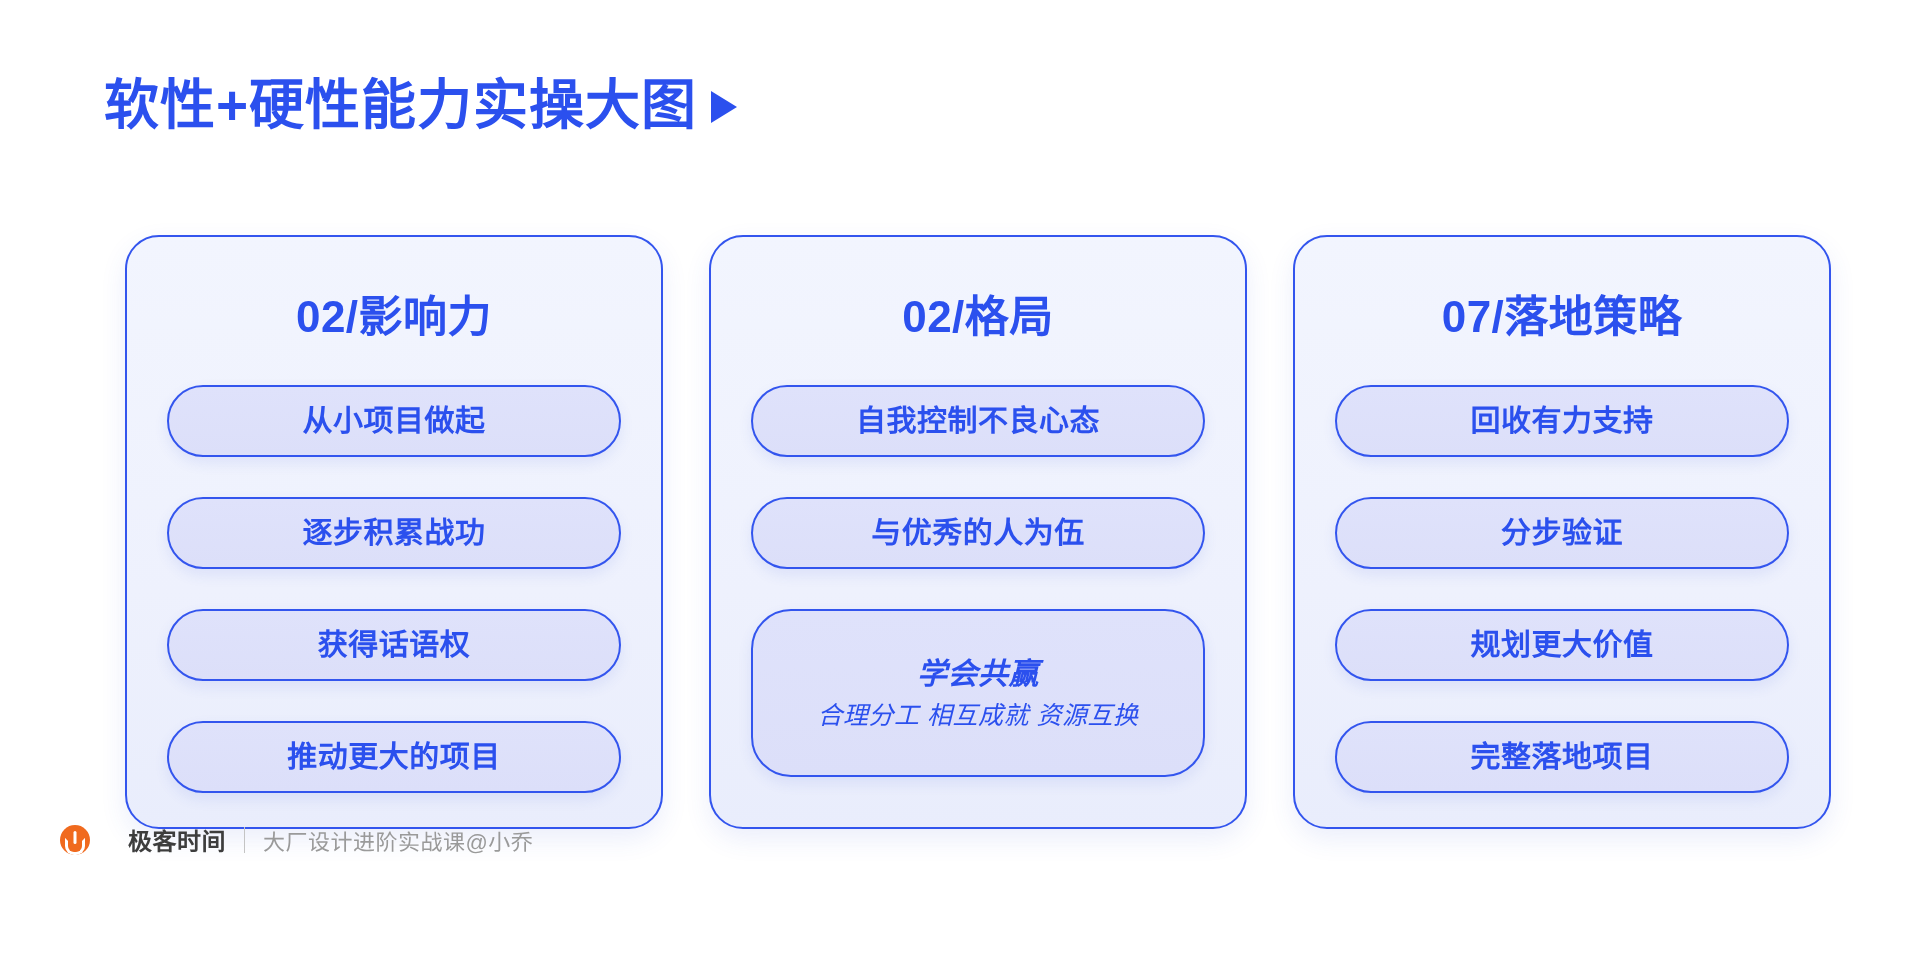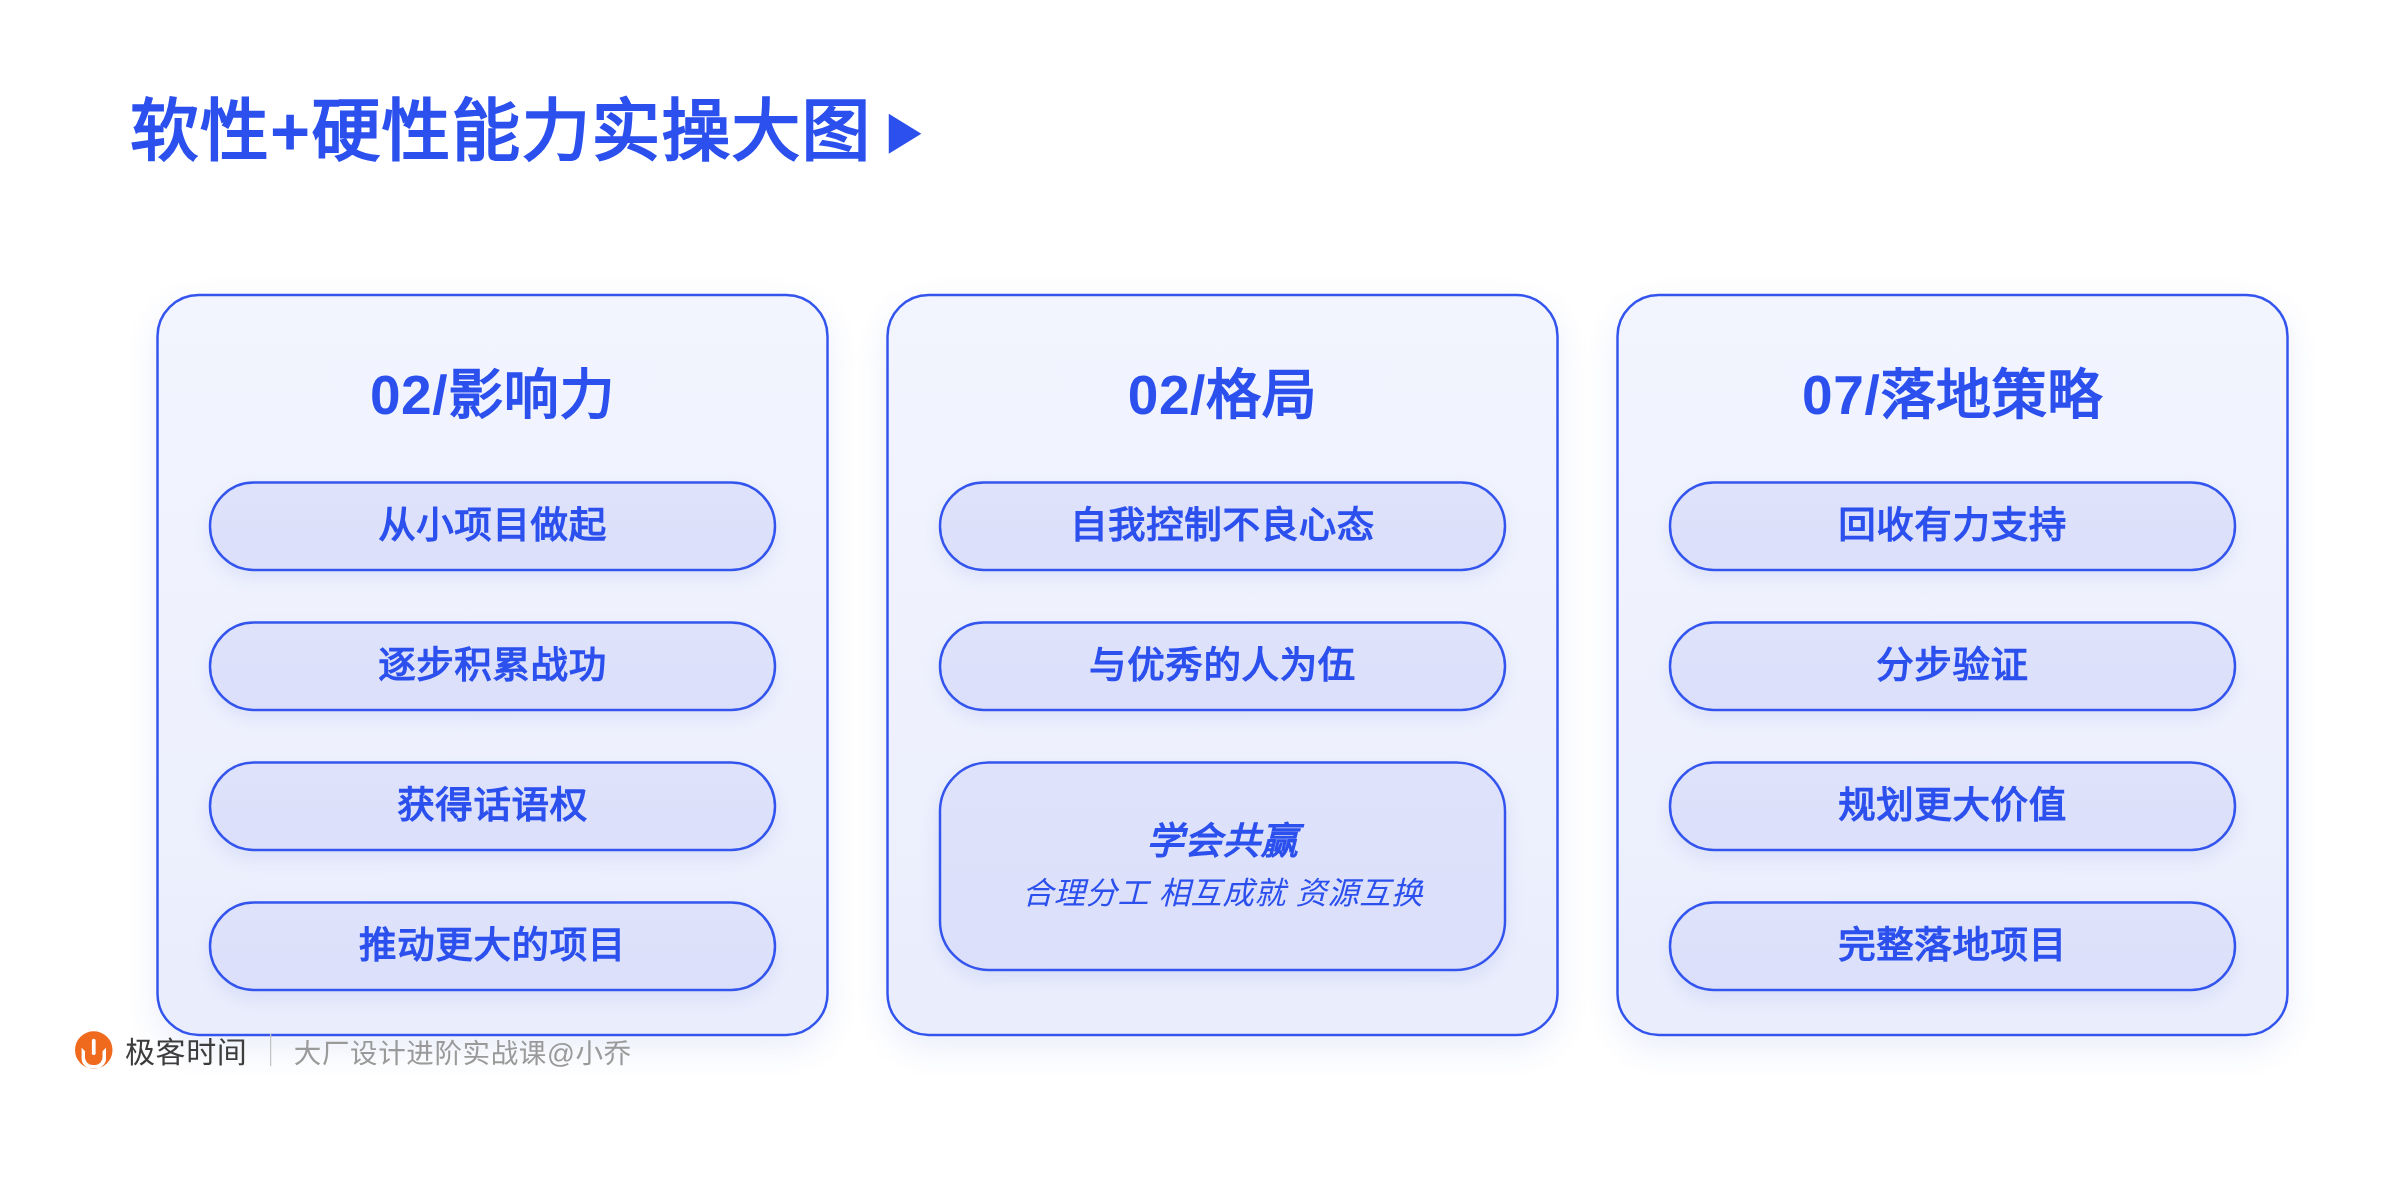--- a/index.html
+++ b/index.html
@@ -155,23 +155,24 @@
     top: 13px;
     width: 14px;
     height: 11px;
     border: 3px solid #ffffff;
     border-top-color: transparent;
     border-radius: 0 0 9px 9px;
     transform: translateX(-50%);
   }
   .brand-name {
     font-size: 24px;
-    font-weight: 400;
+    font-weight: 700;
     color: #3d3d3d;
     letter-spacing: 0.5px;
+    margin-left: 28px;
   }
   .footer-divider {
     width: 1px;
     height: 26px;
     background: #c4c4c4;
     margin: 0 8px;
   }
   .footer-note {
     font-size: 22px;
     font-weight: 400;

